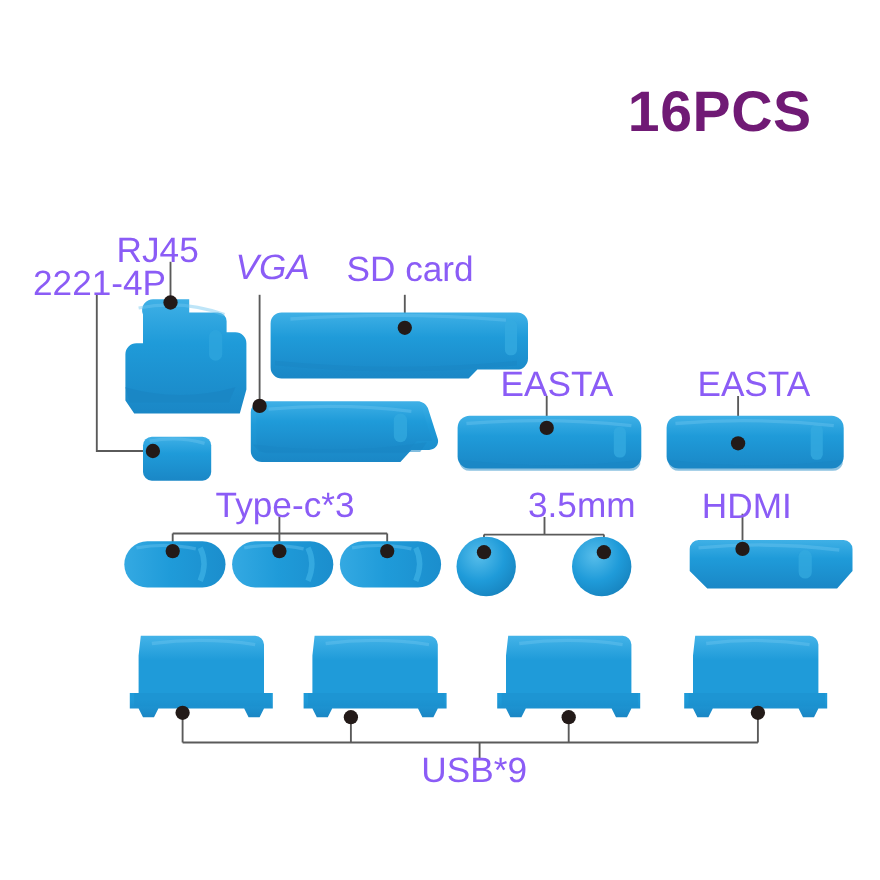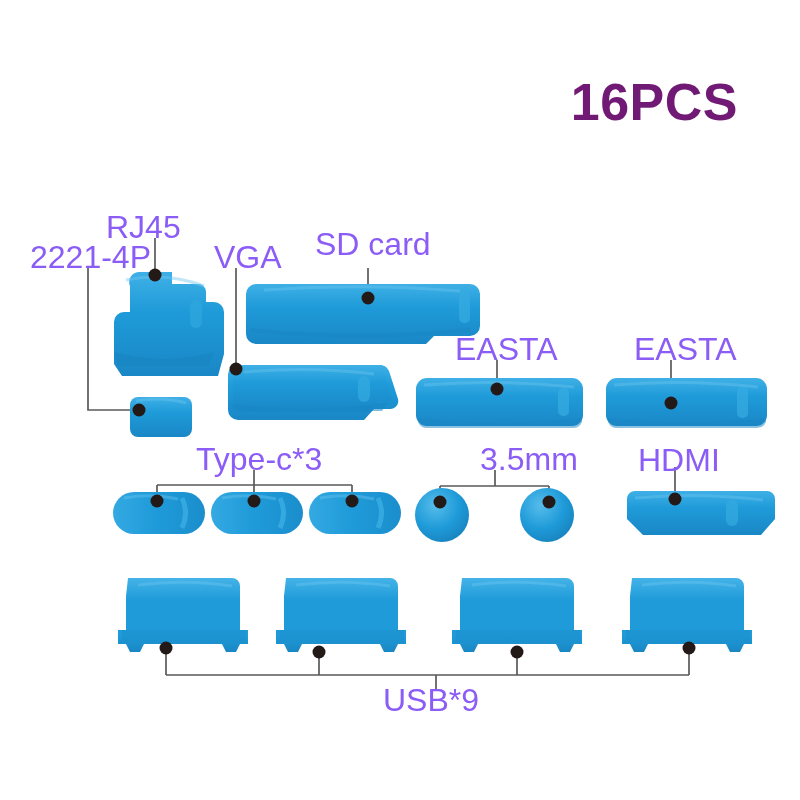--- a/index.html
+++ b/index.html
@@ -209,21 +209,21 @@
       <circle cx="319" cy="652" r="6.5"></circle>
       <circle cx="517" cy="652" r="6.5"></circle>
       <circle cx="689" cy="648" r="6.5"></circle>
     </g>
   </svg>
 
   <div class="hdr">16PCS</div>
 
   <div class="lbl" style="left:30px;top:241px;">2221-4P</div>
   <div class="lbl" style="left:106px;top:211px;">RJ45</div>
-  <div class="lbl" style="left:214px;top:241px;">VGA</div>
+  <div class="lbl" style="left:214px;top:227px;font-style:italic;">VGA</div>
   <div class="lbl" style="left:315px;top:228px;">SD card</div>
   <div class="lbl" style="left:455px;top:333px;">EASTA</div>
   <div class="lbl" style="left:634px;top:333px;">EASTA</div>
   <div class="lbl" style="left:196px;top:443px;">Type-c*3</div>
   <div class="lbl" style="left:480px;top:443px;">3.5mm</div>
   <div class="lbl" style="left:638px;top:444px;">HDMI</div>
   <div class="lbl" style="left:383px;top:684px;">USB*9</div>
 
 </div>
 

